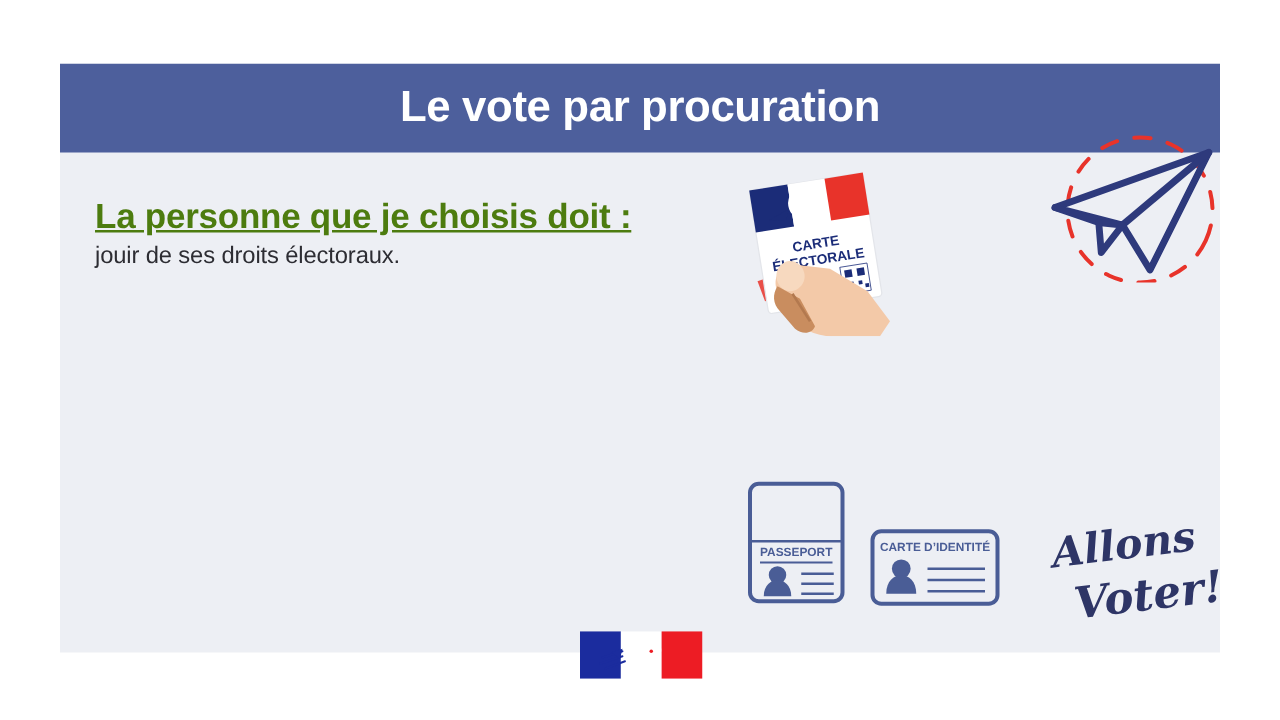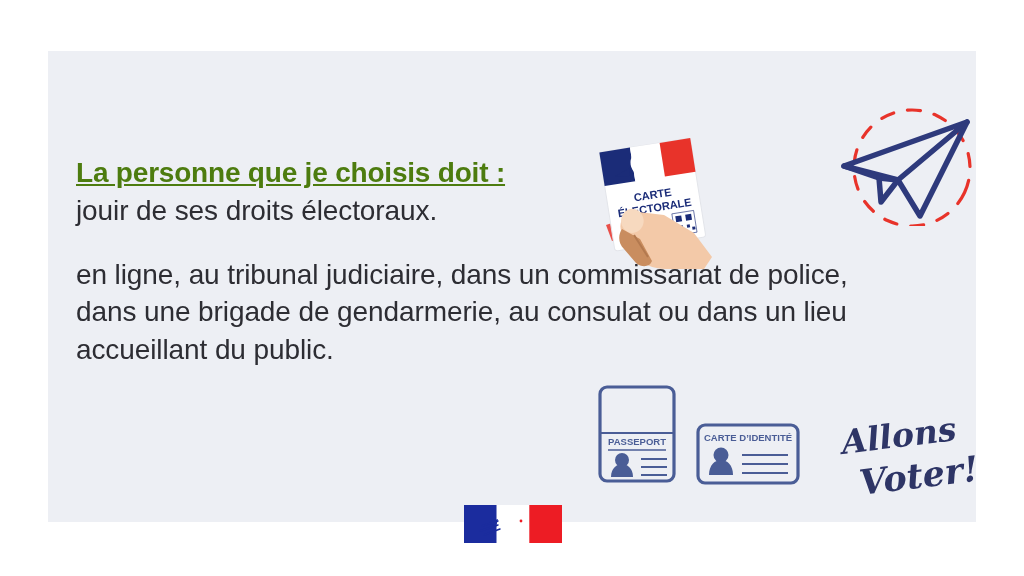--- a/index.html
+++ b/index.html
@@ -64,21 +64,21 @@
     color: #4d7c0f;
     font-size: 28px;
     font-weight: bold;
     line-height: 1.22;
     margin: 0 0 2px 0;
     letter-spacing: -0.2px;
     text-decoration: underline;
   }
   .section-body {
     color: #2d2d33;
-    font-size: 28px;
+    font-size: 19px;
     font-weight: normal;
     line-height: 1.34;
     margin: 0;
     letter-spacing: -0.1px;
   }
   .section-body span {
     display: block;
   }
 
   
@@ -128,36 +128,34 @@
     top: 505px;
     width: 98px;
     height: 38px;
   }
 </style>
 </head>
 <body>
 
 <div id="poster-card">
 
+  <div id="header-bar">
+    <h1 id="header-title">Le vote par procuration</h1>
+  </div>
 
   <div id="content-area">
 
     <div class="section-block">
       <p class="section-heading">La personne que je choisis doit :</p>
       <p class="section-body">
         <span>jouir de ses droits électoraux.</span>
       </p>
     </div>
 
     <div class="section-block">
-      <p class="section-body">
-        <span>en ligne, au tribunal judiciaire, dans un commissariat de police,</span>
-        <span>dans une brigade de gendarmerie, au consulat ou dans un lieu</span>
-        <span>accueillant du public.</span>
-      </p>
     </div>
 
 
   </div>
 
   <svg id="hand-card-illustration" viewBox="0 0 180 140">
 
     <path d="M62 96 L80 90 L86 108 L68 112 Z" fill="#e8332a" opacity="0.85"></path>
 
     <g transform="rotate(-9 106 62)">

